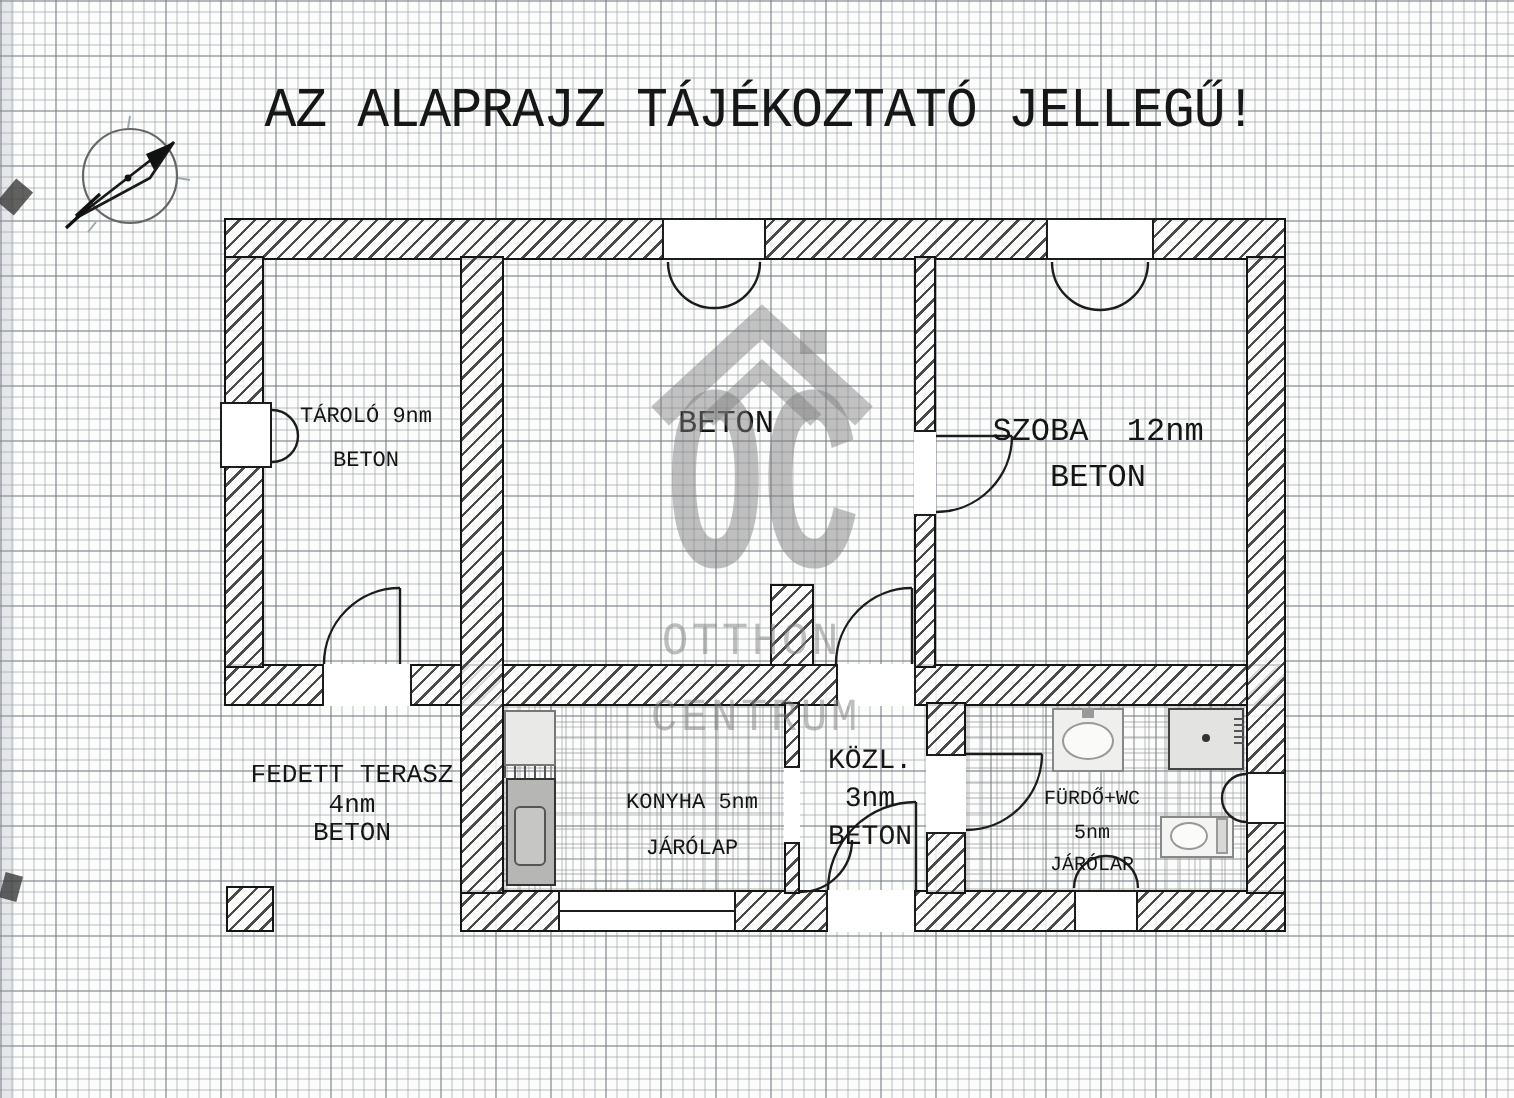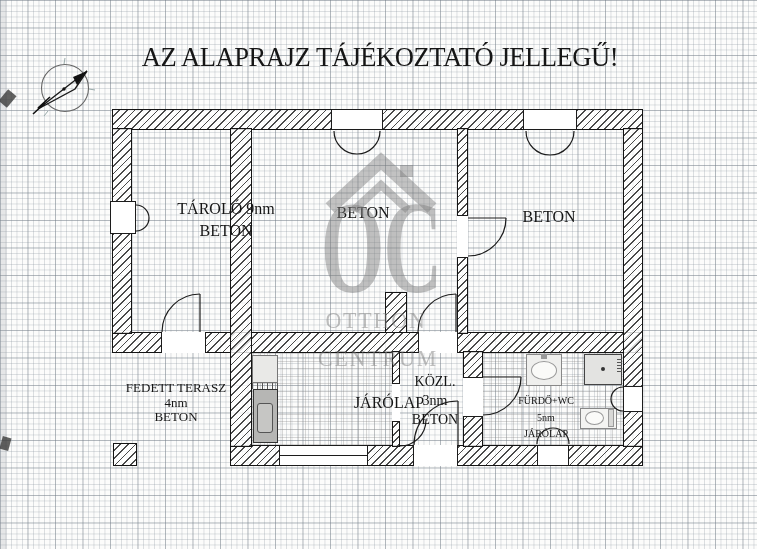--- a/index.html
+++ b/index.html
@@ -1,19 +1,19 @@
 <!DOCTYPE html>
 <html><head>
 <meta charset="utf-8">
 <style>
   html,body{margin:0;padding:0;background:#fff;}
   *{box-sizing:border-box;}
   .canvas{
     position:relative;width:757px;height:549px;overflow:hidden;
-    font-family:Liberation Serif, serif;
+    font-family:Liberation Mono, monospace;
     background-color:#fcfcfb;
     background-image:
       linear-gradient(to right, rgba(110,120,130,.38) 1px, transparent 1px),
       linear-gradient(to bottom, rgba(110,120,130,.38) 1px, transparent 1px),
       linear-gradient(to right, rgba(140,150,160,.30) 1px, transparent 1px),
       linear-gradient(to bottom, rgba(140,150,160,.30) 1px, transparent 1px);
     background-size:27.5px 27.5px,27.5px 27.5px,5.5px 5.5px,5.5px 5.5px;
   }
   .hatch{
     position:absolute;
@@ -33,21 +33,21 @@
   .op-all{border:1.4px solid #1c1c1c;}
   .op-lr{border-left:1.5px solid #1c1c1c;border-right:1.5px solid #1c1c1c;}
   .op-tb{border-top:1.5px solid #1c1c1c;border-bottom:1.5px solid #1c1c1c;}
   .win-mid{background:linear-gradient(#1c1c1c,#1c1c1c) center / 100% 1.2px no-repeat, #fff;}
   .title{
     position:absolute;left:380px;top:41px;transform:translateX(-50%) scaleX(.95);
     font-size:28px;font-weight:400;letter-spacing:-.5px;color:#161616;white-space:pre;z-index:20;
   }
   .room-label{position:absolute;transform:translateX(-50%);text-align:center;color:#151515;z-index:20;}
   .room-label span{display:block;white-space:pre;}
-  .lbl-15{font-size:16px;line-height:22px;margin-left:43px;}
+  .lbl-15{font-size:11px;line-height:22px;}
   .lbl-16{font-size:16px;line-height:23px;}
   .lbl-14{font-size:14px;line-height:19px;}
   .lbl-f{font-size:10px;line-height:16.5px;}
   .lbl-t{font-size:13px;line-height:14.5px;}
   svg.overlay{position:absolute;left:0;top:0;z-index:12;pointer-events:none;}
   .fixture{position:absolute;z-index:6;}
   .wm{position:absolute;z-index:40;pointer-events:none;}
   .wm-oc{
     left:381px;top:248px;transform:translate(-50%,-50%) scaleX(.62);
     font-size:132px;font-weight:bold;letter-spacing:-2px;line-height:1;
@@ -152,28 +152,30 @@
   </div>
 
   <div class="room-label lbl-15" style="left:183px;top:198px;">
     <span>TÁROLÓ 9nm</span>
     <span>BETON</span>
   </div>
   <div class="room-label lbl-16" style="left:363px;top:201px;">
     <span>BETON</span>
   </div>
   <div class="room-label lbl-16" style="left:549px;top:205px;">
+    <span>SZOBA  12nm</span>
     <span>BETON</span>
   </div>
   <div class="room-label lbl-t" style="left:176px;top:381px;">
     <span>FEDETT TERASZ</span>
     <span>4nm</span>
     <span>BETON</span>
   </div>
   <div class="room-label lbl-15" style="left:346px;top:391px;line-height:23px;">
+    <span>KONYHA 5nm</span>
     <span>JÁRÓLAP</span>
   </div>
   <div class="room-label lbl-14" style="left:435px;top:372px;">
     <span>KÖZL.</span>
     <span>3nm</span>
     <span>BETON</span>
   </div>
   <div class="room-label lbl-f" style="left:546px;top:393px;">
     <span>FÜRDŐ+WC</span>
     <span>5nm</span>

